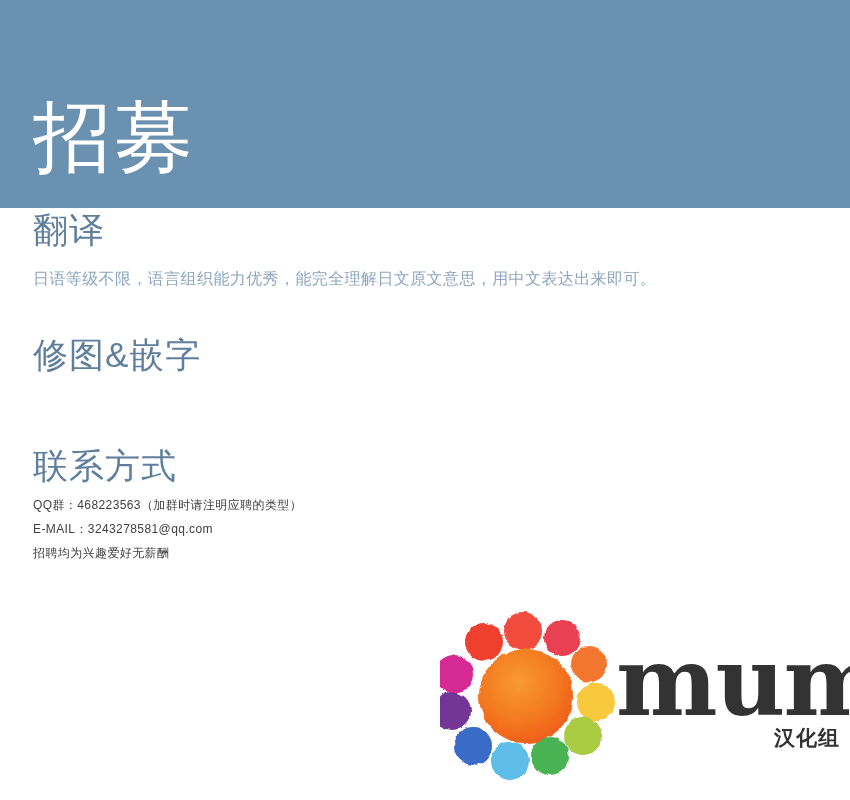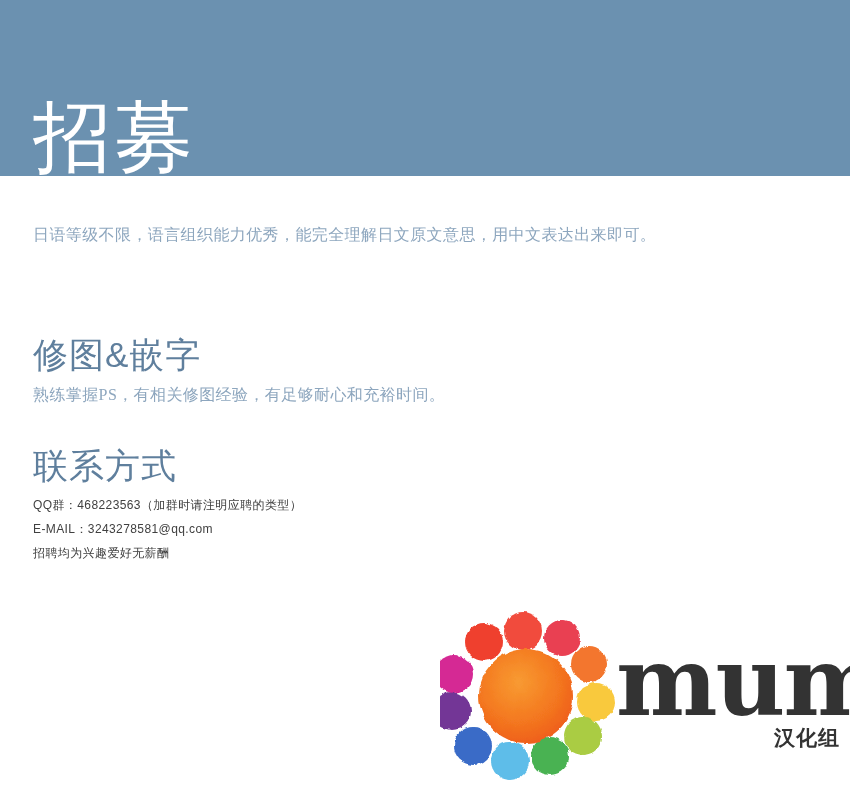--- a/index.html
+++ b/index.html
@@ -16,21 +16,21 @@
     font-family: "Liberation Sans", "DejaVu Sans", sans-serif;
     -webkit-font-smoothing: antialiased;
   }
 
   
   .banner {
     position: absolute;
     left: 0;
     top: 0;
     width: 850px;
-    height: 176px;
+    height: 208px;
     background: #6B91B0;
   }
   .banner-title {
     position: absolute;
     left: 33px;
     top: 37px;
     font-size: 78px;
     line-height: 96px;
     letter-spacing: 4px;
     color: #FFFFFF;
@@ -62,21 +62,20 @@
     white-space: nowrap;
     margin: 0;
   }
   .sec-body {
     font-size: 16px;
     line-height: 25px;
     color: #8DA6BE;
     letter-spacing: 0.4px;
     white-space: nowrap;
     margin: 0;
-    font-family: Liberation Serif, serif;
   }
   .sec-1 .sec-body { margin-top: 14px; }
   .sec-2 .sec-body { margin-top: 5px; }
   .sec-3 .contact-list { margin-top: 5px; }
 
   .contact-list {
     list-style: none;
     margin: 0;
     padding: 0;
   }
@@ -138,26 +137,26 @@
 </head>
 <body>
 
 <header class="banner">
   <h1 class="banner-title">招募</h1>
 </header>
 
 <main class="content">
 
   <section class="section sec-1">
+    <h2 class="sec-heading">翻译</h2>
     <p class="sec-body">日语等级不限，语言组织能力优秀，能完全理解日文原文意思，用中文表达出来即可。</p>
   </section>
 
   <section class="section sec-2">
     <h2 class="sec-heading">修图&amp;嵌字</h2>
-    <p class="sec-body">熟练掌握PS，有相关修图经验，有足够耐心和充裕时间。</p>
   </section>
 
   <section class="section sec-3">
     <h2 class="sec-heading">联系方式</h2>
     <ul class="contact-list">
       <li>QQ群：468223563（加群时请注明应聘的类型）</li>
       <li>E-MAIL：3243278581@qq.com</li>
       <li>招聘均为兴趣爱好无薪酬</li>
     </ul>
   </section>

